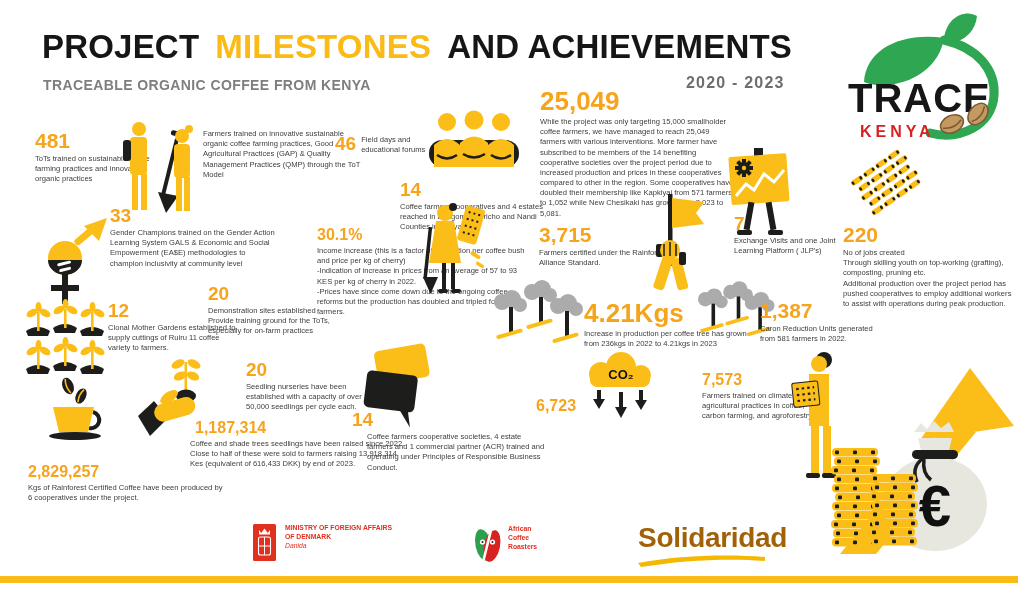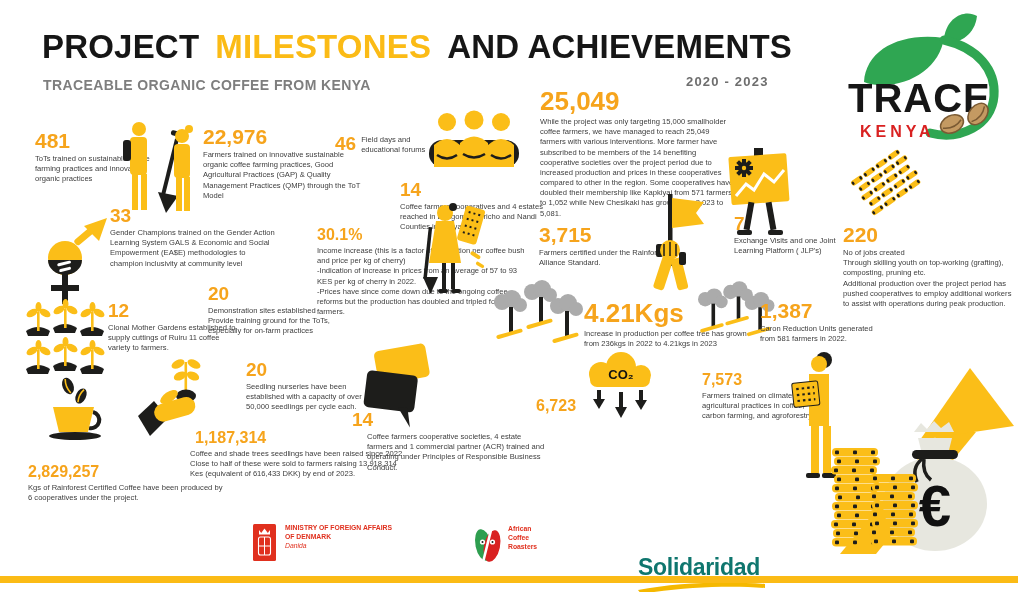--- a/index.html
+++ b/index.html
@@ -2,32 +2,32 @@
 <html style="--accent: #F6A41C; --highlight: #FBBB16; --text-dark: #3D3D3D; --subtitle-gray: #7E7E7E; --ill-yellow: #FBBE18; --ill-black: #1D1D1B; --tree-gray: #ABABAB; --bag-gray: #E7E7DF; --logo-green: #2FA652; --logo-red: #D92121; --danida-red: #E0301E; --bean-brown: #C49A62;"><head>
 <meta charset="utf-8">
 <style>
   html,body{margin:0;padding:0;background:#fff;}
   body{font-family:"Liberation Sans","DejaVu Sans",sans-serif;}
   #canvas{position:relative;width:1018px;height:592px;background:#fff;overflow:hidden;}
   .abs{position:absolute;}
   .title{position:absolute;left:42px;top:28px;font-size:33px;font-weight:800;color:#161616;letter-spacing:.2px;white-space:nowrap;}
   .title .hl{color:var(--highlight,#FBBB16);margin:0 16px;}
   .subtitle{position:absolute;left:43px;top:77px;font-size:14px;font-weight:700;color:var(--subtitle-gray,#7E7E7E);letter-spacing:.4px;}
-  .period{position:absolute;left:686px;top:74px;font-size:13px;font-weight:700;color:#6E6E6E;letter-spacing:1.2px;}
+  .period{position:absolute;left:686px;top:74px;font-size:16px;font-weight:700;color:#6E6E6E;letter-spacing:1.2px;}
   .stat{position:absolute;}
   .num{font-weight:700;color:var(--accent,#F6A41C);line-height:1;}
   .s20{font-size:19px}.s22{font-size:21px}.s24{font-size:16px}.s26{font-size:26px}
   .desc{font-size:7.6px;color:var(--text-dark,#3D3D3D);line-height:1.34;margin-top:3px;white-space:pre-line;}
   .row{display:flex;gap:5px;}
   
   .fy{fill:var(--ill-yellow,#FBBE18);} .fk{fill:var(--ill-black,#1D1D1B);}
   .fgr{fill:var(--tree-gray,#ABABAB);} .fw{fill:#fff;} .fbag{fill:var(--bag-gray,#E7E7DF);}
   .f-red{color:var(--danida-red,#E0301E);font-size:6.8px;font-weight:700;line-height:1.3;}
   .f-it{font-style:italic;font-weight:400;}
-  .solid{font-size:23px;font-weight:800;color:#0f766e;letter-spacing:-.3px;line-height:1;margin-top:32px;}
+  .solid{font-size:28px;font-weight:800;color:#a16207;letter-spacing:-.3px;line-height:1;}
   .bottom-bar{position:absolute;left:0;top:576px;width:1018px;height:7px;background:var(--highlight,#FBBB16);}
   svg{display:block;overflow:visible;}
   text{font-family:"Liberation Sans","DejaVu Sans",sans-serif;}
 </style>
 </head>
 <body>
 
 <div id="canvas">
 
   <svg width="0" height="0" aria-hidden="true">
@@ -97,21 +97,20 @@
     <path class="fk" d="M36,72 L56,76 L44,93 Z"></path>
     <rect class="fk" x="49" y="11" width="11" height="5" rx="2" transform="rotate(14 54 13)"></rect>
     <circle class="fy" cx="60" cy="16" r="7"></circle>
     <circle class="fy" cx="67" cy="9" r="4"></circle>
     <rect class="fy" x="52" y="24" width="16" height="34" rx="4"></rect>
     <rect class="fy" x="54" y="57" width="6" height="34"></rect>
     <rect class="fy" x="62" y="57" width="6" height="34"></rect>
   </svg>
 
   <div class="stat" style="left:203px;top:126px;width:160px">
-    <div class="num s22">22,976</div>
     <div class="desc" style="width:158px">Farmers trained on innovative sustainable organic coffee farming practices, Good Agricultural Practices (GAP) &amp; Quality Management Practices (QMP) through the ToT Model</div>
   </div>
 
   <div class="stat row" style="left:335px;top:134px;width:135px">
     <div class="num s20">46</div>
     <div class="desc" style="width:88px;margin-top:1px">Field days and educational forums</div>
   </div>
 
   <svg class="abs" style="left:428px;top:110px" width="92" height="62" viewBox="0 0 92 62">
     <rect class="fk" x="1" y="30" width="90" height="27" rx="13"></rect>
@@ -376,21 +375,21 @@
       <rect class="fy" x="0" y="30" width="26" height="24" rx="2" stroke="#1D1D1B" stroke-width="1"></rect>
       <path stroke="#1D1D1B" stroke-width="2.2" stroke-dasharray="2.5 3" fill="none" d="M4,36 h18 M4,42 h18 M4,48 h18"></path>
     </g>
   </svg>
 
   <div class="stat" style="left:28px;top:464px;width:202px">
     <div class="num s24">2,829,257</div>
     <div class="desc" style="width:200px">Kgs of Rainforest Certified Coffee have been produced by 6 cooperatives under the project.</div>
   </div>
 
-  <div class="stat" style="left:190px;top:430px;width:222px">
+  <div class="stat" style="left:190px;top:420px;width:222px">
     <div class="num s24" style="margin-left:5px">1,187,314</div>
     <div class="desc" style="width:220px">Coffee and shade trees seedlings have been raised since 2022. Close to half of these were sold to farmers raising 13,918,314 Kes (equivalent of 616,433 DKK) by end of 2023.</div>
   </div>
 
   <svg class="abs" style="left:818px;top:356px" width="198" height="198" viewBox="0 0 198 198">
     <polygon class="fy" points="22,198 58,198 158,76 122,76"></polygon>
     <polygon class="fy" points="102,84 152,12 196,70"></polygon>
     <g transform="translate(70,58)">
       <path fill="var(--bag-gray,#E7E7DF)" d="M26,18 l7,-9 6,6 7,-8 7,7 8,-6 5,10 z"></path>
       <polygon fill="var(--bag-gray,#E7E7DF)" points="30,24 64,24 60,40 34,40"></polygon>

